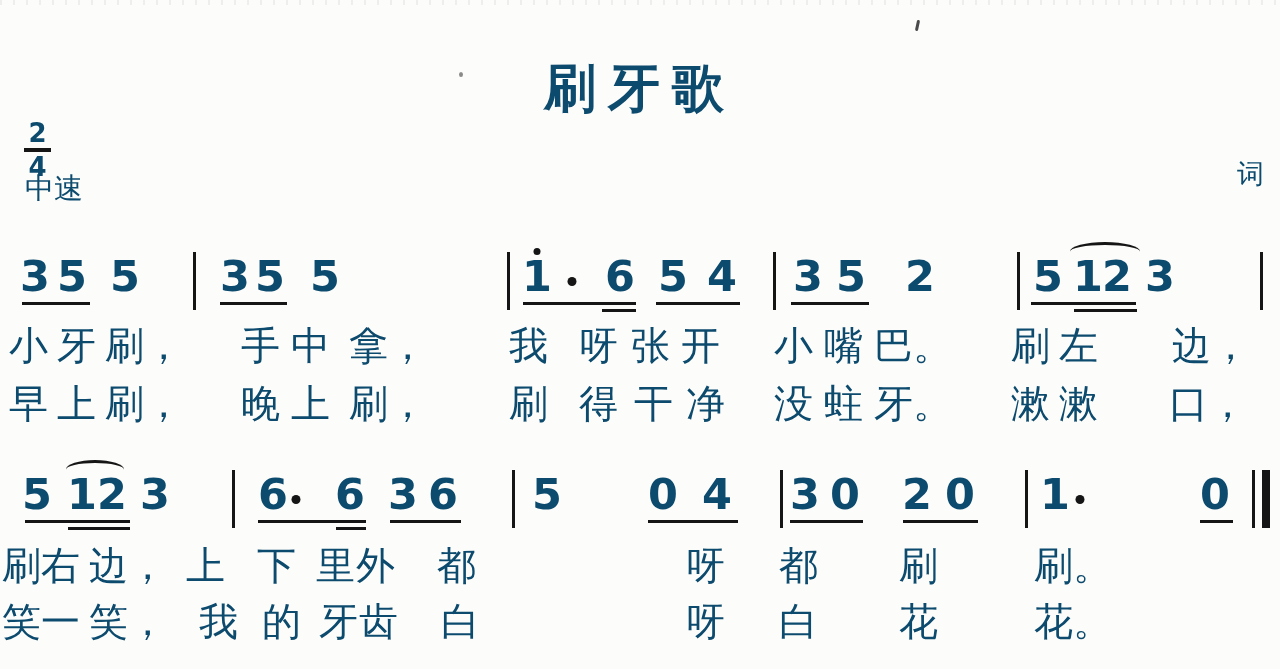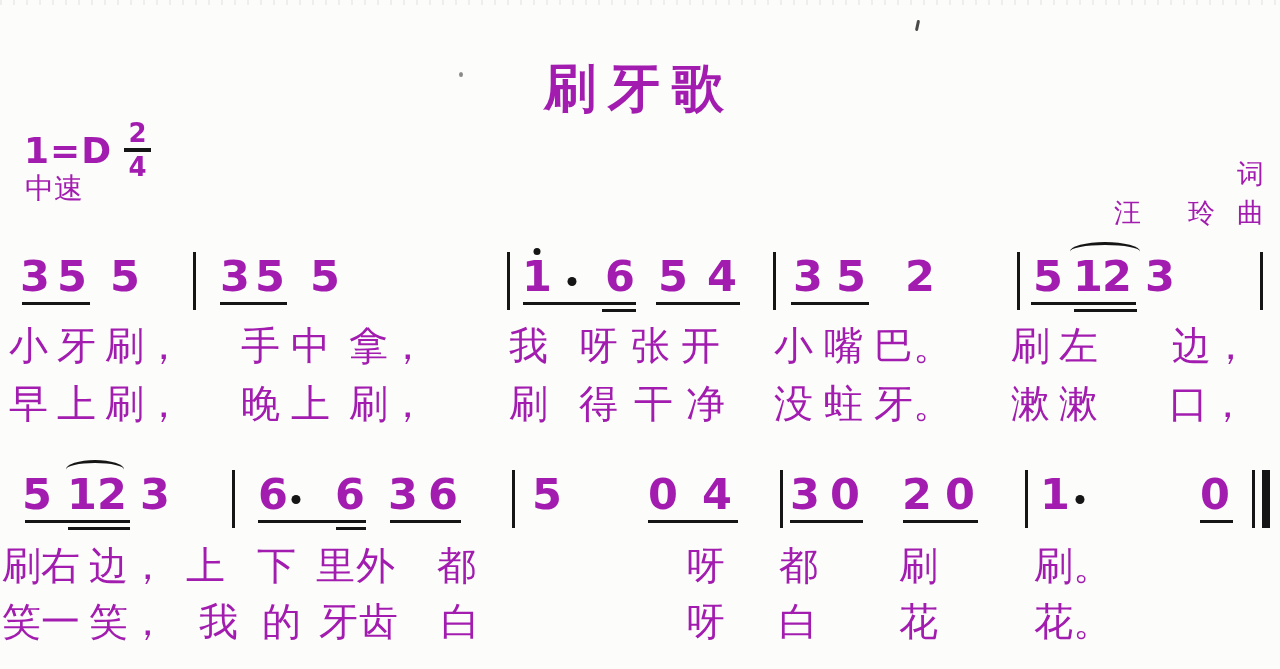--- a/index.html
+++ b/index.html
@@ -1,16 +1,16 @@
 <!DOCTYPE html>
 <html><head>
 <meta charset="utf-8">
 <style>
   html,body{margin:0;padding:0;background:#e8e8e6;}
-  .page{position:relative;width:1280px;height:669px;background:#fcfcfa;color:#a21caf;
+  .page{position:relative;width:1280px;height:669px;background:#fcfcfa;color:#0c4a6e;
         font-family:"DejaVu Serif",serif;overflow:hidden;margin:0 auto;}
   .scan-edge{position:absolute;top:0;left:0;width:100%;height:5px;
         background:repeating-linear-gradient(90deg,rgba(60,60,60,.18) 0 2px,transparent 2px 13px);
         opacity:.4;}
   .speck1{position:absolute;left:916px;top:20px;width:3px;height:11px;background:#4a4a4a;transform:rotate(12deg);border-radius:2px;}
   .speck2{position:absolute;left:459px;top:72px;width:4px;height:5px;background:#8a8a88;border-radius:50%;}
 
   .title{position:absolute;top:24px;left:0;width:100%;text-align:center;
         font-size:52px;font-weight:700;letter-spacing:12px;line-height:1.1;}
 
@@ -48,36 +48,31 @@
 <body>
 
 <div class="page">
   <div class="scan-edge"></div>
   <div class="speck1"></div>
   <div class="speck2"></div>
 
   <h1 class="title">刷牙歌</h1>
 
   <div class="keysig">
-    <span class="key">1=D</span>
     <span class="frac">
       <span>2</span>
       <span class="fbar"></span>
       <span>4</span>
     </span>
   </div>
 
   <div class="tempo">中速</div>
 
   <div class="credit-row r1">
     <span class="credit-role">词</span>
-  </div>
-  <div class="credit-row r2">
-    <span class="credit-name">汪　玲</span>
-    <span class="credit-role">曲</span>
   </div>
 
   <div class="system" style="top: 244px;">
       <div class="note" style="left: 35px;">3</div>
       <div class="note" style="left: 72px;">5</div>
       <div class="note" style="left: 125px;">5</div>
       <div class="note" style="left: 235px;">3</div>
       <div class="note" style="left: 270px;">5</div>
       <div class="note" style="left: 325px;">5</div>
       <div class="note" style="left: 537px;">1</div>

